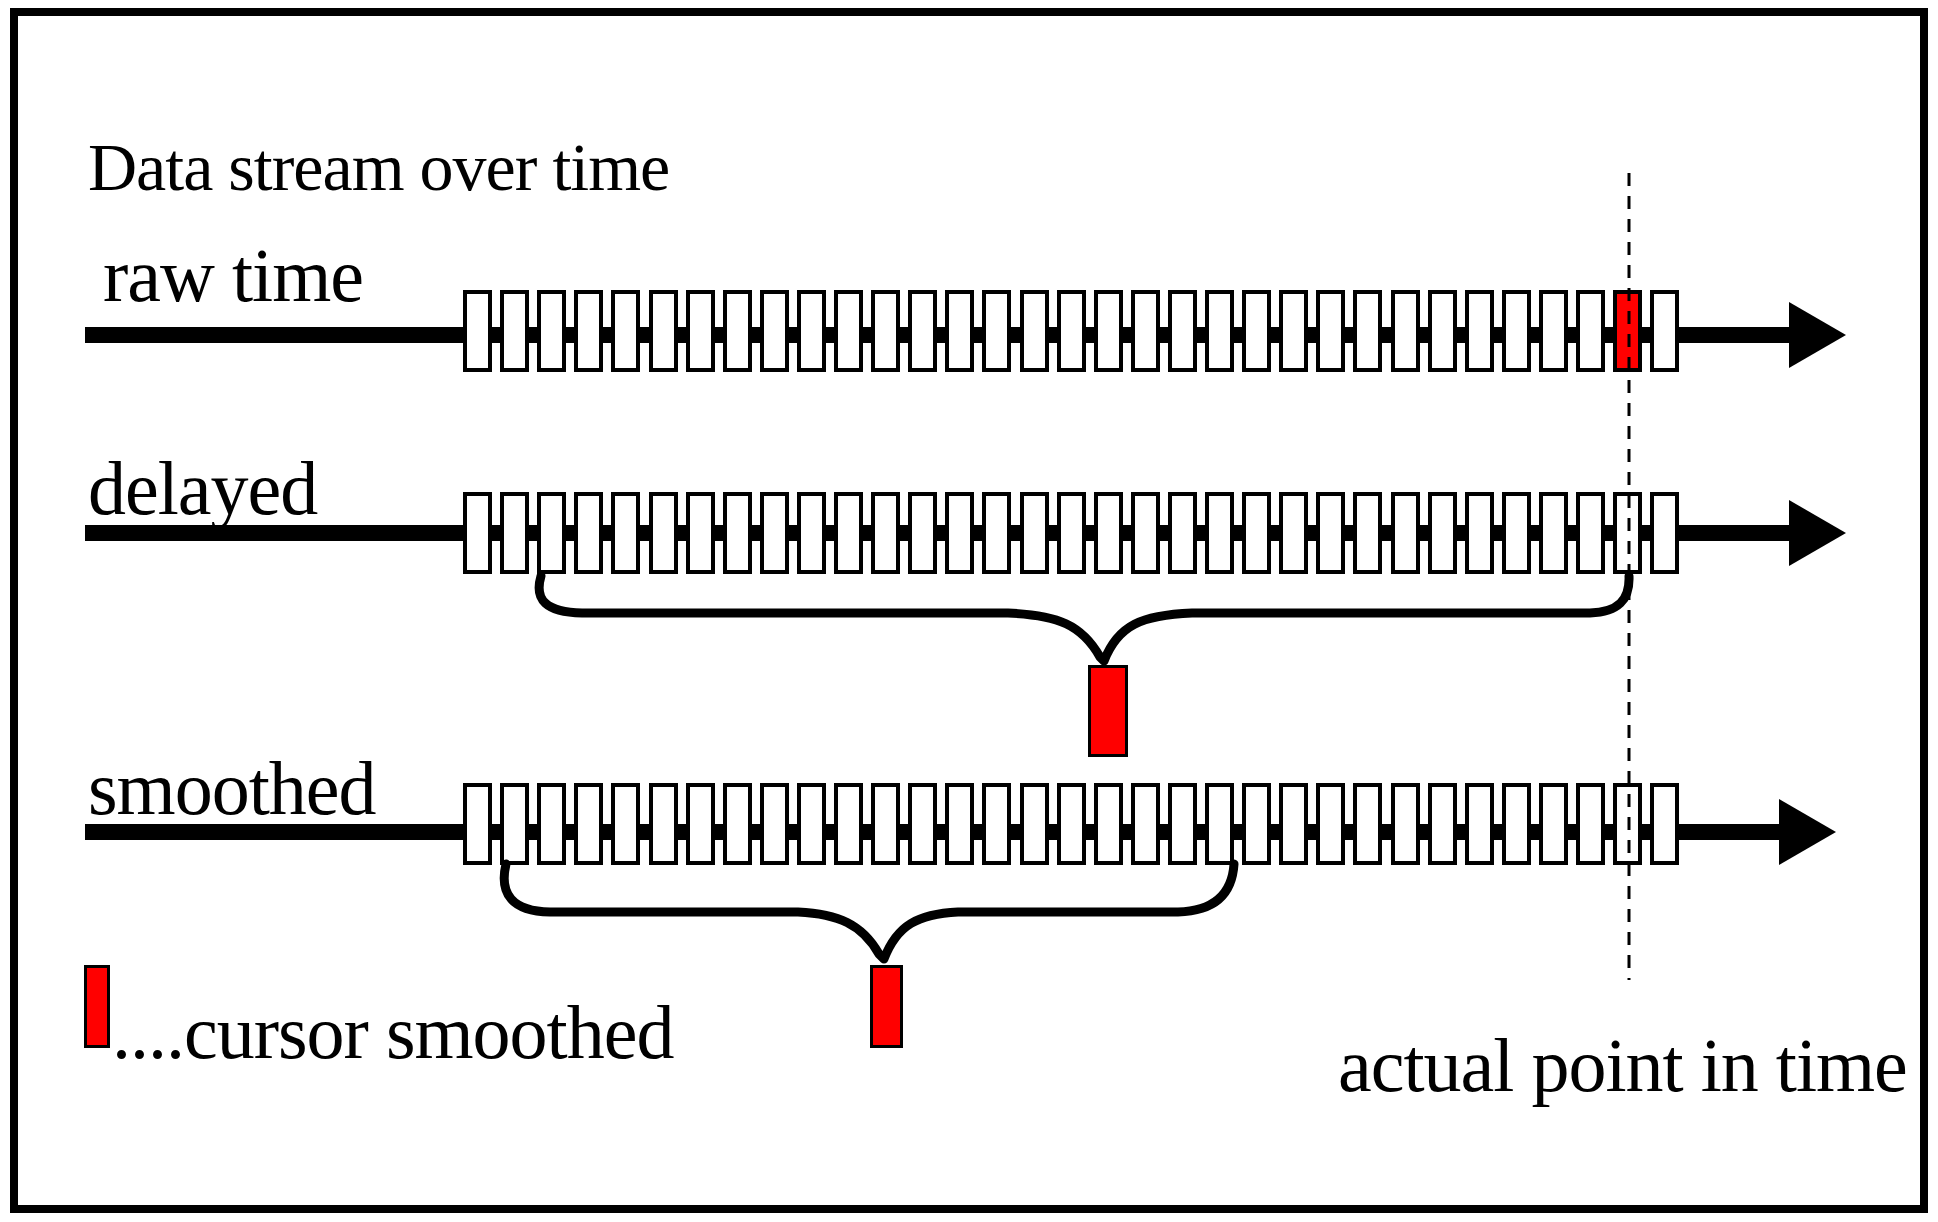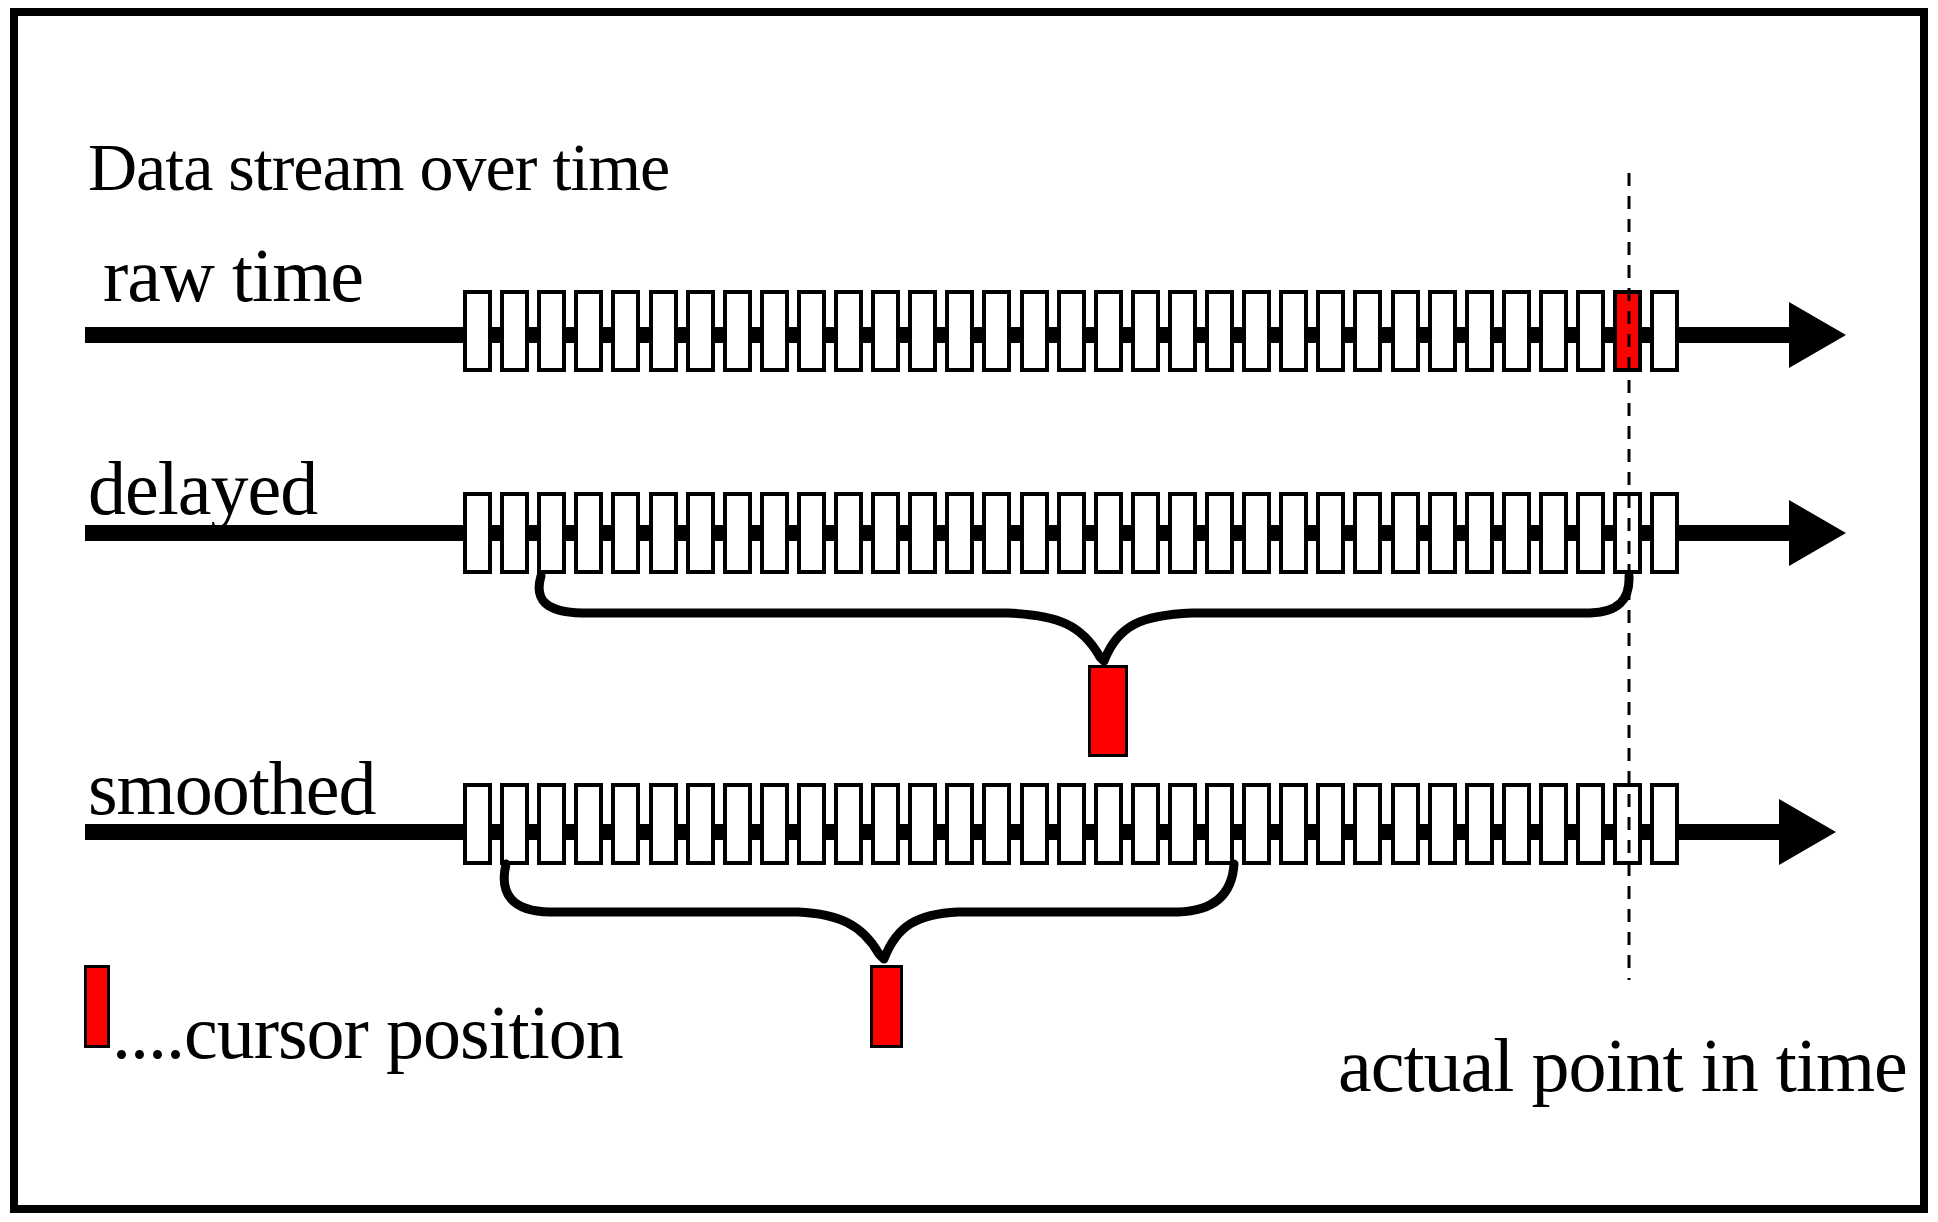--- a/index.html
+++ b/index.html
@@ -187,18 +187,18 @@
 
   <div class="cursor-rect cursor-smoothed" style="background: rgb(255, 0, 0);"></div>
   <div class="cursor-rect cursor-delayed" style="background: rgb(255, 0, 0);"></div>
   <div class="cursor-rect legend-swatch" style="background: rgb(255, 0, 0);"></div>
 
   <div class="texts-layer">
     <div class="txt title-txt">Data stream over time</div>
     <div class="txt label-raw">raw time</div>
     <div class="txt label-smooth">delayed</div>
     <div class="txt label-delay">smoothed</div>
-    <div class="txt label-legend">....cursor position</div>
+    <div class="txt label-legend">....cursor smoothed</div>
     <div class="txt label-actual">actual point in time</div>
   </div>
 
   <div class="frame"></div>
 </div>
 
 </body></html>

